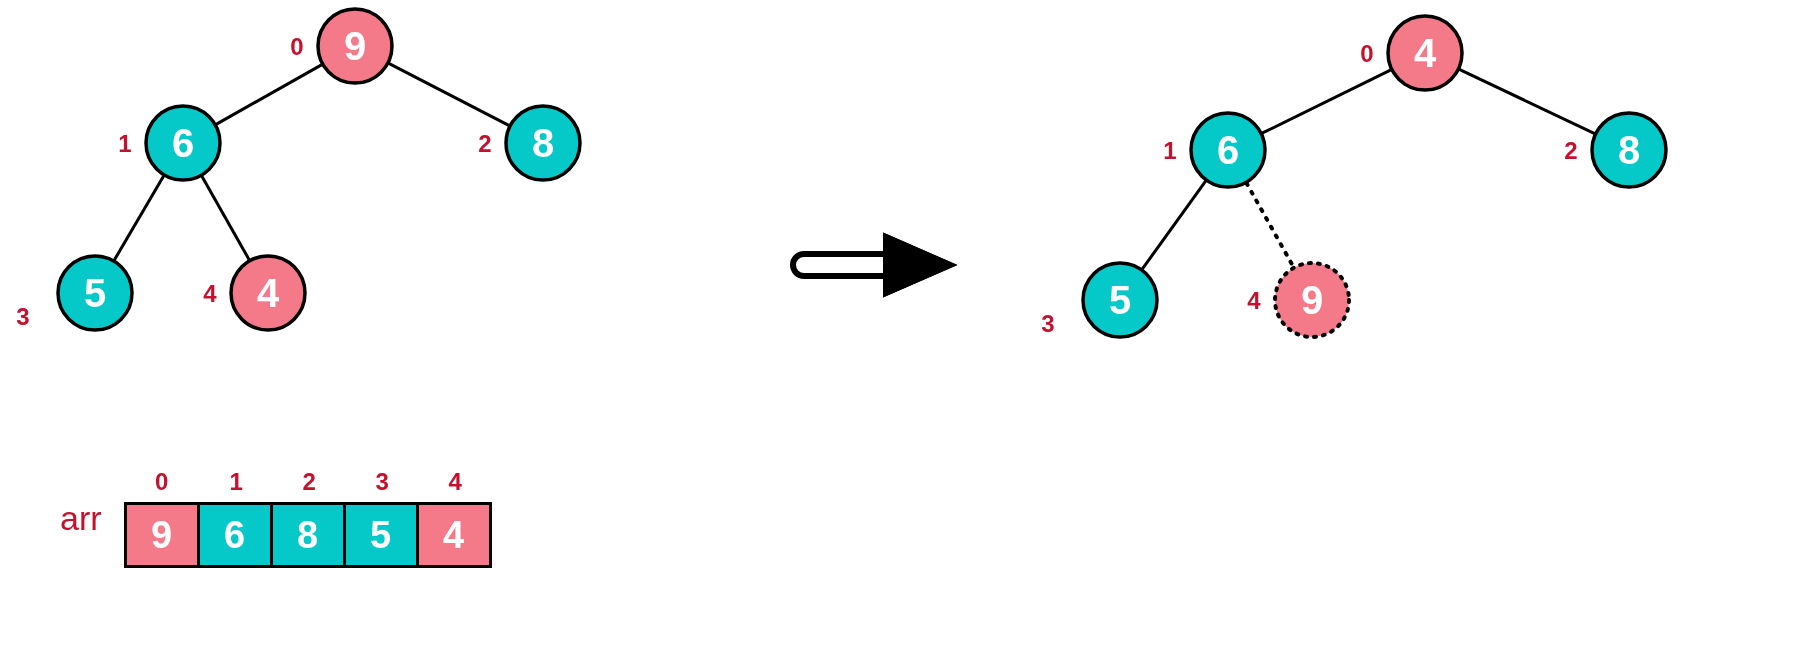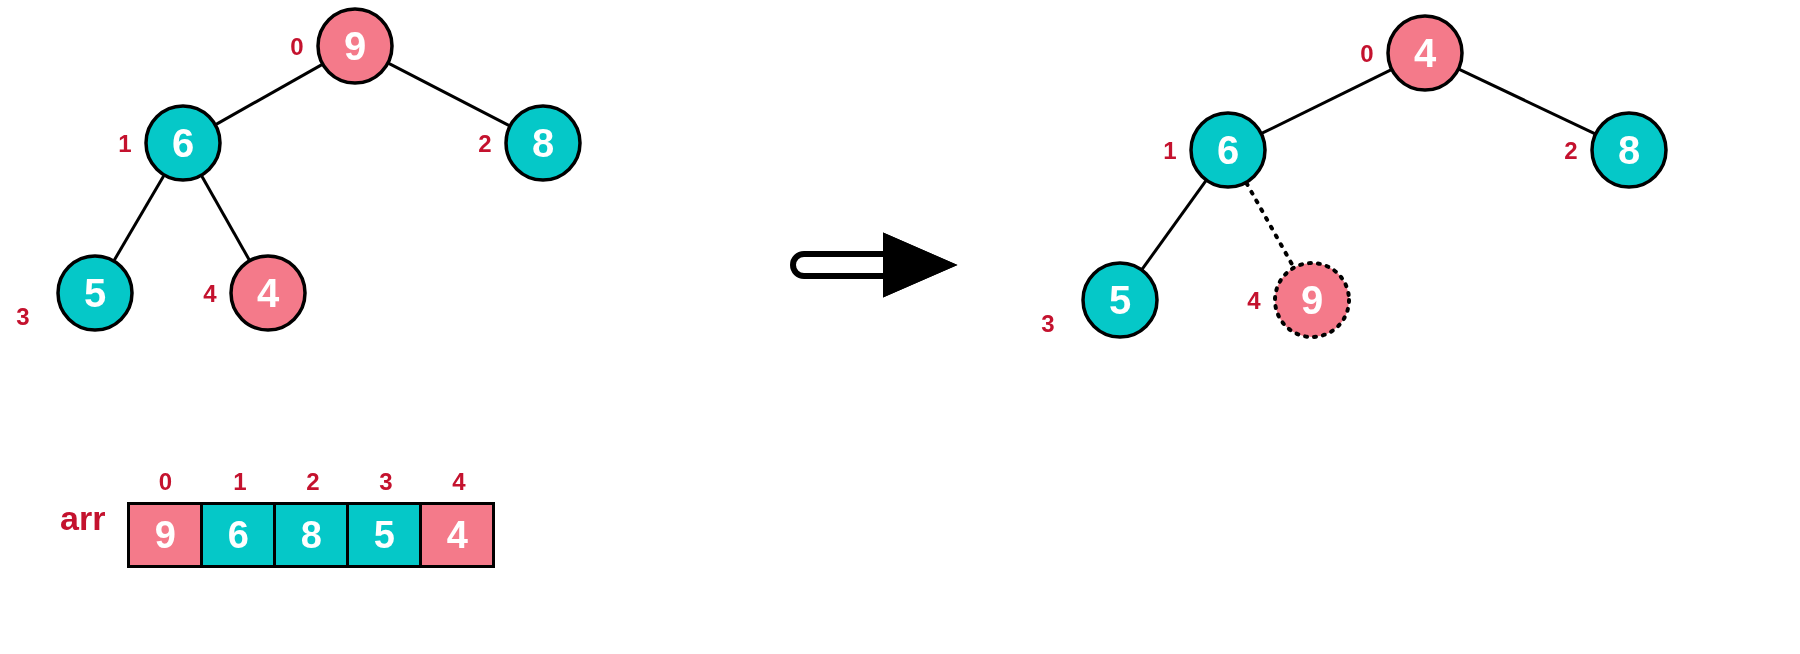--- a/index.html
+++ b/index.html
@@ -49,21 +49,21 @@
   .array-block {
     position: absolute;
     display: flex;
     align-items: center;
     gap: 22px;
   }
   #array-before { left: 60px; top: 470px; }
 
   .arr-label {
     font-size: 34px;
-    font-weight: bold;
+    font-weight: normal;
     color: #C4122E;
     letter-spacing: 0px;
     line-height: 1;
     padding-bottom: 2px;
   }
 
   .cells {
     display: flex;
     align-items: flex-end;
   }

